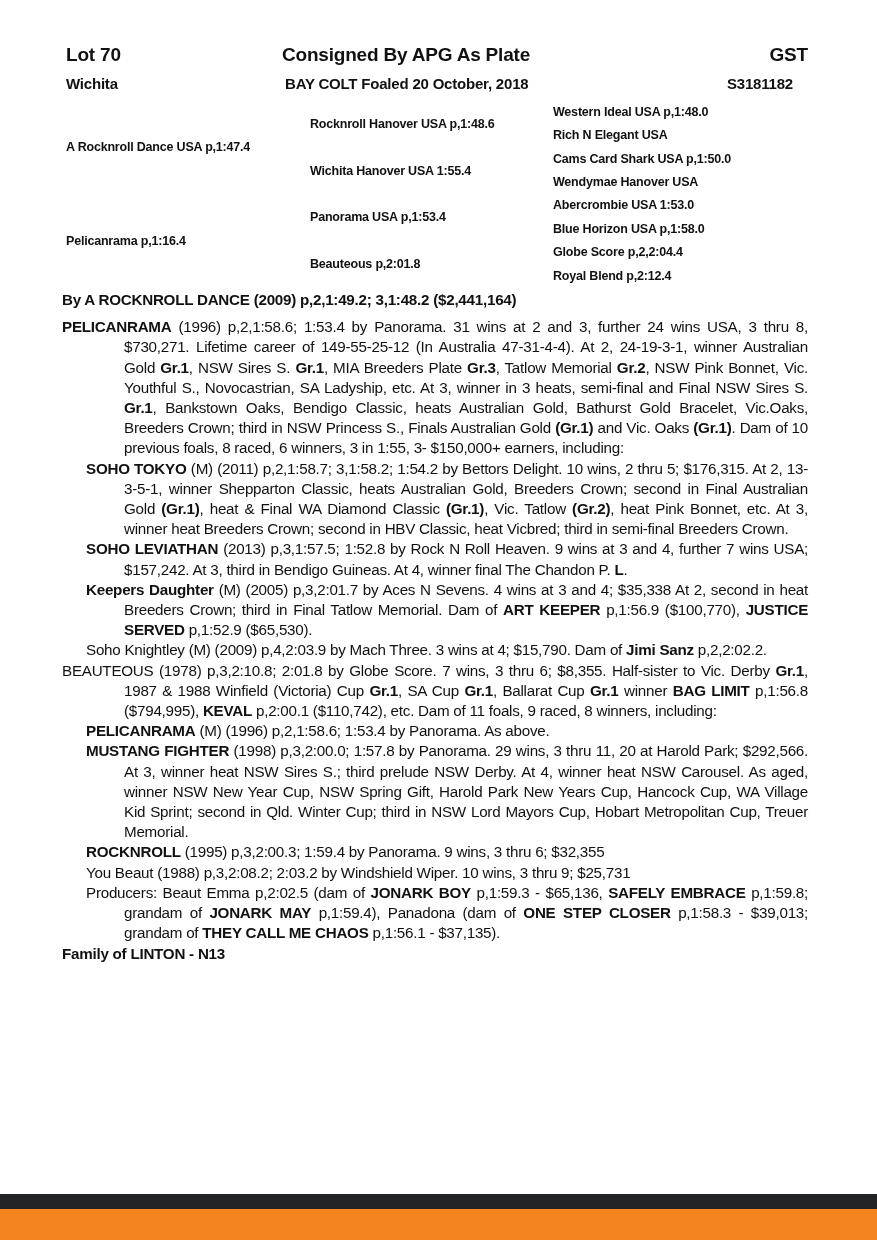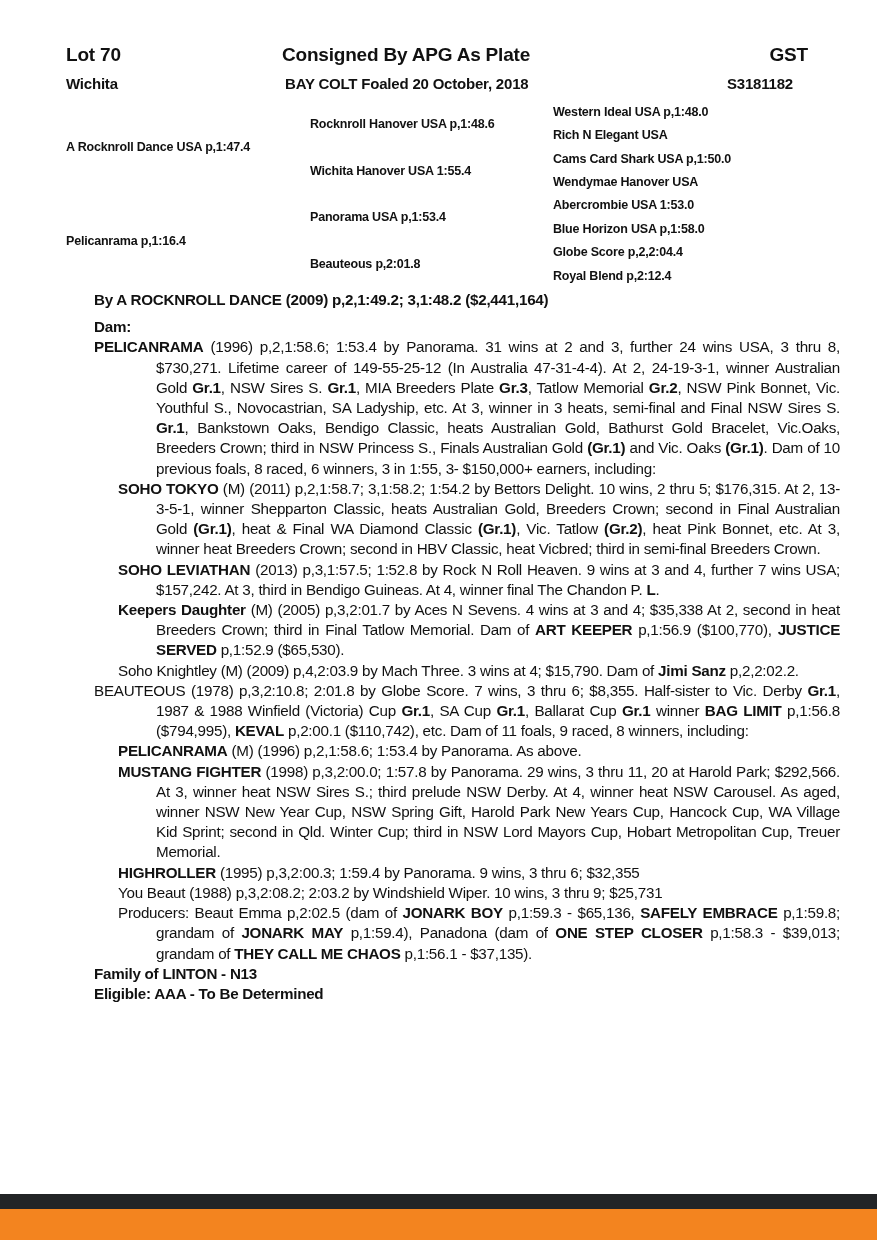--- a/index.html
+++ b/index.html
@@ -18,21 +18,21 @@
   #colt { left: 285px; }
   #sid { right: 84px; }
 
   .ped { position: absolute; font-size: 12.5px; font-weight: bold; white-space: nowrap; letter-spacing: -0.2px; }
   .g1 { left: 66px; }
   .g2 { left: 310px; }
   .g3 { left: 553px; }
 
   #body-text {
     position: absolute; left: 62px; top: 290px; width: 746px;
-    font-size: 15.2px; line-height: 20.2px; letter-spacing: -0.25px; margin-left: 32px;
+    font-size: 15.2px; line-height: 20.2px; letter-spacing: -0.25px;
   }
   .sire-line { font-weight: bold; margin-bottom: 7px; }
   .section-head { font-weight: bold; margin-top: 4px; }
   .section-head.second { margin-top: 10px; }
   .para { text-align: justify; }
   .lvl0 { padding-left: 62px; text-indent: -62px; }
   .lvl1 { padding-left: 62px; text-indent: -38px; }
   .b { font-weight: bold; }
   .foot-line { font-weight: bold; }
 
@@ -64,36 +64,34 @@
   <div class="ped g3" style="top:175px">Wendymae Hanover USA</div>
   <div class="ped g3" style="top:198px">Abercrombie USA 1:53.0</div>
   <div class="ped g3" style="top:222px">Blue Horizon USA p,1:58.0</div>
   <div class="ped g3" style="top:245px">Globe Score p,2,2:04.4</div>
   <div class="ped g3" style="top:269px">Royal Blend p,2:12.4</div>
 </div>
 
 <div id="body-text">
   <div class="sire-line">By A ROCKNROLL DANCE (2009) p,2,1:49.2; 3,1:48.2 ($2,441,164)</div>
 
-  <div class="section-head">Dam:</div>
   <div id="dam-entries">
       <div class="para lvl0"><span class="b">PELICANRAMA</span><span> (1996) p,2,1:58.6; 1:53.4 by Panorama. 31 wins at 2 and 3, further 24 wins USA, 3 thru 8, $730,271. Lifetime career of 149-55-25-12 (In Australia 47-31-4-4). At 2, 24-19-3-1, winner Australian Gold </span><span class="b">Gr.1</span><span>, NSW Sires S. </span><span class="b">Gr.1</span><span>, MIA Breeders Plate </span><span class="b">Gr.3</span><span>, Tatlow Memorial </span><span class="b">Gr.2</span><span>, NSW Pink Bonnet, Vic. Youthful S., Novocastrian, SA Ladyship, etc. At 3, winner in 3 heats, semi-final and Final NSW Sires S. </span><span class="b">Gr.1</span><span>, Bankstown Oaks, Bendigo Classic, heats Australian Gold, Bathurst Gold Bracelet, Vic.Oaks, Breeders Crown; third in NSW Princess S., Finals Australian Gold </span><span class="b">(Gr.1)</span><span> and Vic. Oaks </span><span class="b">(Gr.1)</span><span>. Dam of 10 previous foals, 8 raced, 6 winners, 3 in 1:55, 3- $150,000+ earners, including:</span></div>
       <div class="para lvl1"><span class="b">SOHO TOKYO</span><span> (M) (2011) p,2,1:58.7; 3,1:58.2; 1:54.2 by Bettors Delight. 10 wins, 2 thru 5; $176,315. At 2, 13-3-5-1, winner Shepparton Classic, heats Australian Gold, Breeders Crown; second in Final Australian Gold </span><span class="b">(Gr.1)</span><span>, heat &amp; Final WA Diamond Classic </span><span class="b">(Gr.1)</span><span>, Vic. Tatlow </span><span class="b">(Gr.2)</span><span>, heat Pink Bonnet, etc. At 3, winner heat Breeders Crown; second in HBV Classic, heat Vicbred; third in semi-final Breeders Crown.</span></div>
       <div class="para lvl1"><span class="b">SOHO LEVIATHAN</span><span> (2013) p,3,1:57.5; 1:52.8 by Rock N Roll Heaven. 9 wins at 3 and 4, further 7 wins USA; $157,242. At 3, third in Bendigo Guineas. At 4, winner final The Chandon P. </span><span class="b">L</span><span>.</span></div>
       <div class="para lvl1"><span class="b">Keepers Daughter</span><span> (M) (2005) p,3,2:01.7 by Aces N Sevens. 4 wins at 3 and 4; $35,338 At 2, second in heat Breeders Crown; third in Final Tatlow Memorial. Dam of </span><span class="b">ART KEEPER</span><span> p,1:56.9 ($100,770), </span><span class="b">JUSTICE SERVED</span><span> p,1:52.9 ($65,530).</span></div>
       <div class="para lvl1"><span>Soho Knightley (M) (2009) p,4,2:03.9 by Mach Three. 3 wins at 4; $15,790. Dam of </span><span class="b">Jimi Sanz</span><span> p,2,2:02.2.</span></div>
     </div>
 
   <div id="second-dam-entries">
       <div class="para lvl0"><span>BEAUTEOUS (1978) p,3,2:10.8; 2:01.8 by Globe Score. 7 wins, 3 thru 6; $8,355. Half-sister to Vic. Derby </span><span class="b">Gr.1</span><span>, 1987 &amp; 1988 Winfield (Victoria) Cup </span><span class="b">Gr.1</span><span>, SA Cup </span><span class="b">Gr.1</span><span>, Ballarat Cup </span><span class="b">Gr.1</span><span> winner </span><span class="b">BAG LIMIT</span><span> p,1:56.8 ($794,995), </span><span class="b">KEVAL</span><span> p,2:00.1 ($110,742), etc. Dam of 11 foals, 9 raced, 8 winners, including:</span></div>
       <div class="para lvl1"><span class="b">PELICANRAMA</span><span> (M) (1996) p,2,1:58.6; 1:53.4 by Panorama. As above.</span></div>
       <div class="para lvl1"><span class="b">MUSTANG FIGHTER</span><span> (1998) p,3,2:00.0; 1:57.8 by Panorama. 29 wins, 3 thru 11, 20 at Harold Park; $292,566. At 3, winner heat NSW Sires S.; third prelude NSW Derby. At 4, winner heat NSW Carousel. As aged, winner NSW New Year Cup, NSW Spring Gift, Harold Park New Years Cup, Hancock Cup, WA Village Kid Sprint; second in Qld. Winter Cup; third in NSW Lord Mayors Cup, Hobart Metropolitan Cup, Treuer Memorial.</span></div>
-      <div class="para lvl1"><span class="b">HIGHROLLER</span><span> (1995) p,3,2:00.3; 1:59.4 by Panorama. 9 wins, 3 thru 6; $32,355</span></div>
+      <div class="para lvl1"><span class="b">ROCKNROLL</span><span> (1995) p,3,2:00.3; 1:59.4 by Panorama. 9 wins, 3 thru 6; $32,355</span></div>
       <div class="para lvl1"><span>You Beaut (1988) p,3,2:08.2; 2:03.2 by Windshield Wiper. 10 wins, 3 thru 9; $25,731</span></div>
       <div class="para lvl1"><span>Producers: Beaut Emma p,2:02.5 (dam of </span><span class="b">JONARK BOY</span><span> p,1:59.3 - $65,136, </span><span class="b">SAFELY EMBRACE</span><span> p,1:59.8; grandam of </span><span class="b">JONARK MAY</span><span> p,1:59.4), Panadona (dam of </span><span class="b">ONE STEP CLOSER</span><span> p,1:58.3 - $39,013; grandam of </span><span class="b">THEY CALL ME CHAOS</span><span> p,1:56.1 - $37,135).</span></div>
     </div>
 
   <div class="foot-line">Family of LINTON - N13</div>
-  <div class="foot-line">Eligible: AAA - To Be Determined</div>
 </div>
 
 <div id="band-dark" style="background: rgb(34, 36, 38);"></div>
 <div id="band-orange" style="background: rgb(243, 132, 31);"></div>
 
 </body></html>

